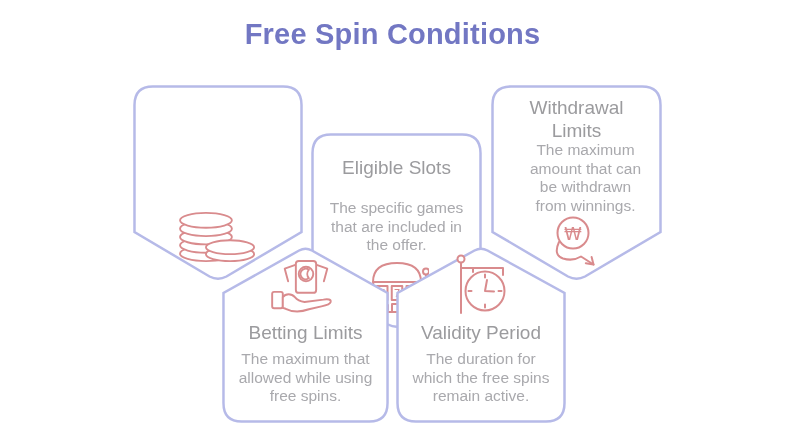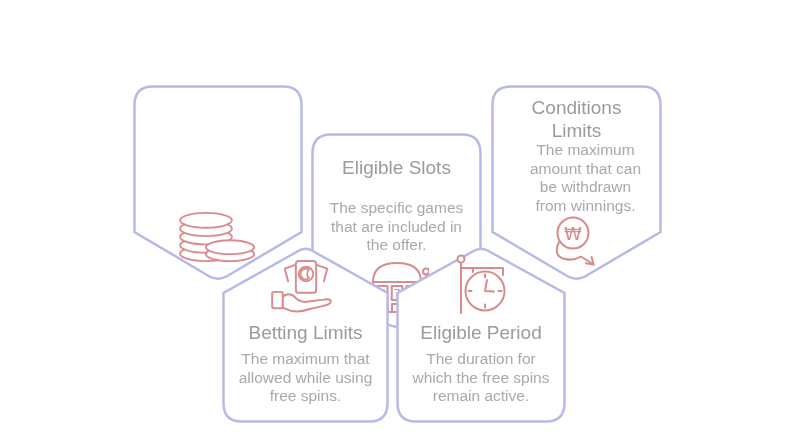--- a/index.html
+++ b/index.html
@@ -27,20 +27,21 @@
   
   .stk{fill:none;stroke:#d98b8d;stroke-width:2;stroke-linecap:round;stroke-linejoin:round;}
   .stkf{fill:#ffffff;stroke:#d98b8d;stroke-width:2;stroke-linecap:round;stroke-linejoin:round;}
   .itxt{fill:#d98b8d;font-family:"DejaVu Sans",sans-serif;}
 </style>
 </head>
 <body>
 
 <div class="canvas">
 
+  <div class="page-title">Free Spin Conditions</div>
 
   <div class="card card-top card-wagering" style="left:133px;top:85px;width:170px;height:197px;">
     <svg class="shape" viewBox="0 0 171 197" preserveAspectRatio="none">
       <path class="shape-path" d="M20 1.5 H151 Q169.5 1.5 169.5 20 V147 L94 191.5 Q85.5 196 77 191.5 L1.5 147 V20 Q1.5 1.5 20 1.5 Z"></path>
     </svg>
     <div class="icon-wrap">
       <svg width="80" height="50" viewBox="0 0 86 54">
         <ellipse class="stkf" cx="30" cy="45" rx="28" ry="8"></ellipse>
         <ellipse class="stkf" cx="30" cy="36" rx="28" ry="8"></ellipse>
         <ellipse class="stkf" cx="30" cy="27" rx="28" ry="8"></ellipse>
@@ -73,21 +74,21 @@
         <text class="itxt" x="32" y="37" font-size="10.5" text-anchor="middle">7</text>
         <text class="itxt" x="46.7" y="37" font-size="10.5" text-anchor="middle">7</text>
       </svg>
     </div>
   </div>
 
   <div class="card card-top card-withdrawal" style="left:491px;top:85px;width:171px;height:197px;">
     <svg class="shape" viewBox="0 0 171 197" preserveAspectRatio="none">
       <path class="shape-path" d="M20 1.5 H151 Q169.5 1.5 169.5 20 V147 L94 191.5 Q85.5 196 77 191.5 L1.5 147 V20 Q1.5 1.5 20 1.5 Z"></path>
     </svg>
-    <div class="card-title">Conditions Limits</div>
+    <div class="card-title">Withdrawal Limits</div>
     <div class="card-desc">The maximum amount that can be withdrawn from winnings.</div>
     <div class="icon-wrap">
       <svg width="56" height="50" viewBox="0 0 56 50">
         <circle class="stkf" cx="24" cy="17" r="15.5"></circle>
         <text class="itxt" x="24" y="23.5" font-size="18" text-anchor="middle">₩</text>
         <path class="stk" d="M10 26 Q4 39 14 42.5 Q24 45.5 32 40.5 L44.5 48.5"></path>
         <path class="stk" d="M44.5 48.5 L36.8 47.2 M44.5 48.5 L42.6 41"></path>
       </svg>
     </div>
   </div>
@@ -119,17 +120,17 @@
       <svg width="58" height="62" viewBox="0 0 58 62">
         <path class="stk" d="M9 9.5 V60"></path>
         <path class="stk" d="M9 15 H51 V22"></path>
         <path class="stk" d="M21 15 V19"></path>
         <circle class="stkf" cx="9" cy="6" r="3.5"></circle>
         <circle class="stkf" cx="33" cy="38" r="19.5"></circle>
         <path class="stk" d="M33 21.5 V24.5 M33 51.5 V54.5 M16.5 38 H19.5 M46.5 38 H49.5"></path>
         <path class="stk" d="M33 38 L35 27 M33 38 L42 38.5"></path>
       </svg>
     </div>
-    <div class="card-title">Eligible Period</div>
+    <div class="card-title">Validity Period</div>
     <div class="card-desc">The duration for which the free spins remain active.</div>
   </div>
 
 </div>
 
 </body></html>

